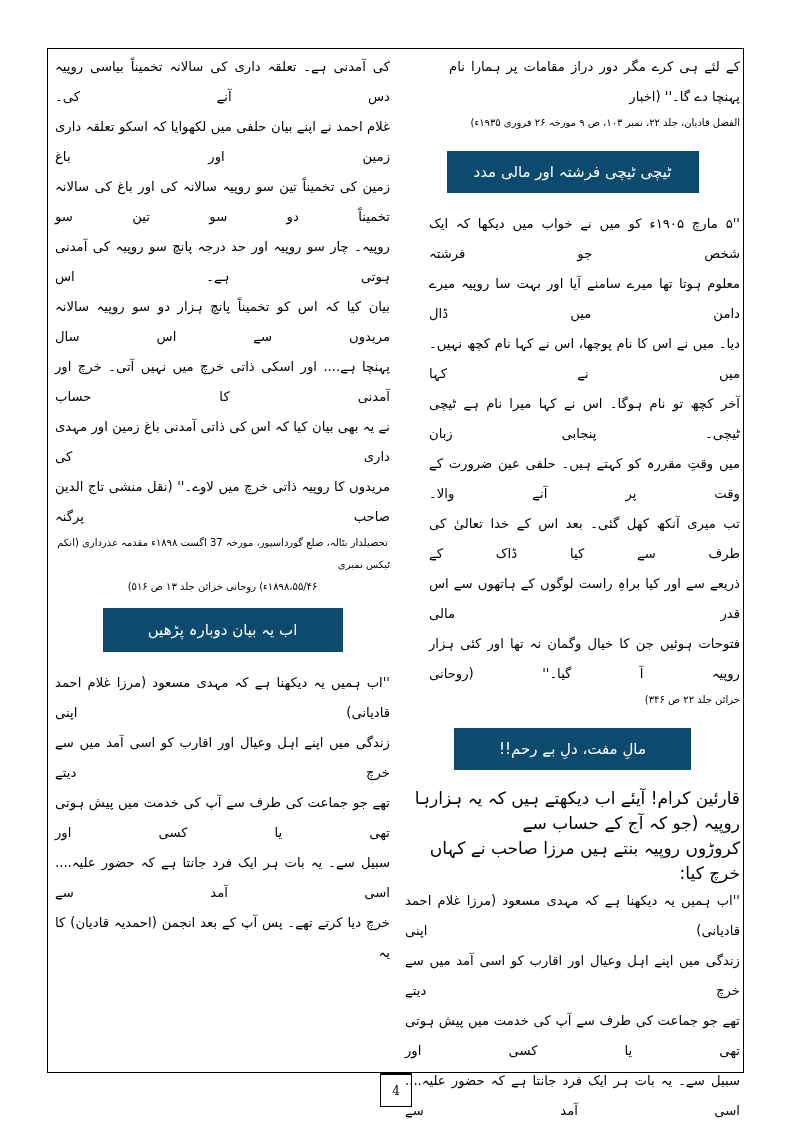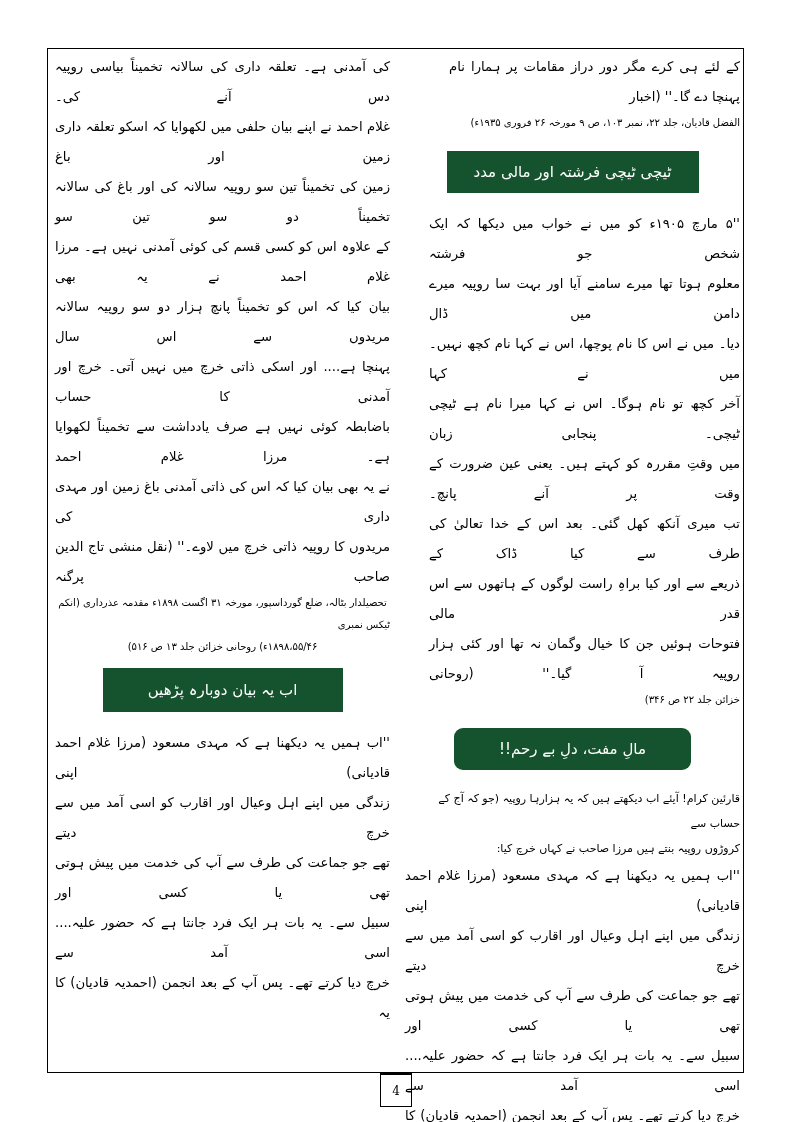--- a/index.html
+++ b/index.html
@@ -20,27 +20,27 @@
     .para {
       font-size: 13.2px; line-height: 30px; margin: 0;
       text-align-last: justify;
     }
     .para.last { text-align-last: right; margin-left: 44px; }
     .ref {
       font-size: 10px; line-height: 22px; margin: 0; text-align: center;
       text-align-last: right;
     }
     .heading {
-      background: #14532d; color: #fff; text-align: left;
+      background: #0c4a6e; color: #fff; text-align: left;
       font-size: 15px; line-height: 1.4; margin: 16px auto;
       display: flex; align-items: center; justify-content: center;
     }
     .heading span { display: block; }
     .intro {
-      font-size: 11px; line-height: 25px; margin: 0; text-align: center;
+      font-size: 17px; line-height: 25px; margin: 0; text-align: center;
     }
     .page-num {
       position: absolute; left: 380px; top: 1073px; width: 32px; height: 34px;
       border: 1px solid #000; border-top-width: 2px; box-sizing: border-box;
       font-family: "DejaVu Serif", serif; font-size: 12px;
       display: flex; align-items: center; justify-content: center;
     }
   </style>
 </head>
 <body>
@@ -55,28 +55,28 @@
 
   <div class="heading" style="width:252px;height:42px;margin-top:17px;">
     <span>ٹیچی ٹیچی فرشتہ اور مالی مدد</span>
   </div>
 
   <div style="margin-top:6px;margin-left:24px;">
     <p class="para">''۵ مارچ ۱۹۰۵ء کو میں نے خواب میں دیکھا کہ ایک شخص جو فرشتہ</p>
     <p class="para">معلوم ہوتا تھا میرے سامنے آیا اور بہت سا روپیہ میرے دامن میں ڈال</p>
     <p class="para">دیا۔ میں نے اس کا نام پوچھا، اس نے کہا نام کچھ نہیں۔ میں نے کہا</p>
     <p class="para">آخر کچھ تو نام ہوگا۔ اس نے کہا میرا نام ہے ٹیچی ٹیچی۔ پنجابی زبان</p>
-    <p class="para">میں وقتِ مقررہ کو کہتے ہیں۔ یعنی عین ضرورت کے وقت پر آنے پانچ۔</p>
+    <p class="para">میں وقتِ مقررہ کو کہتے ہیں۔ حلفی عین ضرورت کے وقت پر آنے والا۔</p>
     <p class="para">تب میری آنکھ کھل گئی۔ بعد اس کے خدا تعالیٰ کی طرف سے کیا ڈاک کے</p>
     <p class="para">ذریعے سے اور کیا براہِ راست لوگوں کے ہاتھوں سے اس قدر مالی</p>
     <p class="para">فتوحات ہوئیں جن کا خیال وگمان نہ تھا اور کئی ہزار روپیہ آ گیا۔'' (روحانی</p>
     <p class="ref">خزائن جلد ۲۲ ص ۳۴۶)</p>
   </div>
 
-  <div class="heading" style="width:237px;height:42px;margin-top:17px;border-radius:9px;">
+  <div class="heading" style="width:237px;height:42px;margin-top:17px;">
     <span>مالِ مفت، دلِ بے رحم!!</span>
   </div>
 
   <div style="margin-top:7px;">
     <p class="intro" style="text-align:right">قارئین کرام! آیئے اب دیکھتے ہیں کہ یہ ہزارہا روپیہ (جو کہ آج کے حساب سے</p>
     <p class="intro" style="text-align:right">کروڑوں روپیہ بنتے ہیں مرزا صاحب نے کہاں خرچ کیا:</p>
   </div>
 
   <div>
     <p class="para">''اب ہمیں یہ دیکھنا ہے کہ مہدی مسعود (مرزا غلام احمد قادیانی) اپنی</p>
@@ -87,27 +87,26 @@
 
   </div>
 
 </div>
 
 <div class="col col-left">
   <div>
     <p class="para">کی آمدنی ہے۔ تعلقہ داری کی سالانہ تخمیناً بیاسی روپیہ دس آنے کی۔</p>
     <p class="para">غلام احمد نے اپنے بیان حلفی میں لکھوایا کہ اسکو تعلقہ داری زمین اور باغ</p>
     <p class="para">زمین کی تخمیناً تین سو روپیہ سالانہ کی اور باغ کی سالانہ تخمیناً دو سو تین سو</p>
-    <p class="para">کے علاوہ اس کو کسی قسم کی کوئی آمدنی نہیں ہے۔ مرزا غلام احمد نے یہ بھی</p>
+    <p class="para">روپیہ۔ چار سو روپیہ اور حد درجہ پانچ سو روپیہ کی آمدنی ہوتی ہے۔ اس</p>
     <p class="para">بیان کیا کہ اس کو تخمیناً پانچ ہزار دو سو روپیہ سالانہ مریدوں سے اس سال</p>
     <p class="para">پہنچا ہے.... اور اسکی ذاتی خرچ میں نہیں آتی۔ خرچ اور آمدنی کا حساب</p>
-    <p class="para">باضابطہ کوئی نہیں ہے صرف یادداشت سے تخمیناً لکھوایا ہے۔ مرزا غلام احمد</p>
     <p class="para">نے یہ بھی بیان کیا کہ اس کی ذاتی آمدنی باغ زمین اور مہدی داری کی</p>
     <p class="para">مریدوں کا روپیہ ذاتی خرچ میں لاوے۔'' (نقل منشی تاج الدین صاحب پرگنہ</p>
-    <p class="ref">تحصیلدار بٹالہ، ضلع گورداسپور، مورخہ ۳۱ اگست ۱۸۹۸ء مقدمہ عذرداری (انکم ٹیکس نمبری</p>
+    <p class="ref">تحصیلدار بٹالہ، ضلع گورداسپور، مورخہ 37 اگست ۱۸۹۸ء مقدمہ عذرداری (انکم ٹیکس نمبری</p>
     <p class="ref" style="text-align:center;text-align-last:center">۱۸۹۸،۵۵/۴۶ء) روحانی خزائن جلد ۱۳ ص ۵۱۶)</p>
   </div>
 
   <div class="heading" style="width:240px;height:44px;margin-top:10px;">
     <span>اب یہ بیان دوبارہ پڑھیں</span>
   </div>
 
   <div style="margin-top:10px;">
     <p class="para">''اب ہمیں یہ دیکھنا ہے کہ مہدی مسعود (مرزا غلام احمد قادیانی) اپنی</p>
     <p class="para">زندگی میں اپنے اہل وعیال اور اقارب کو اسی آمد میں سے خرچ دیتے</p>

